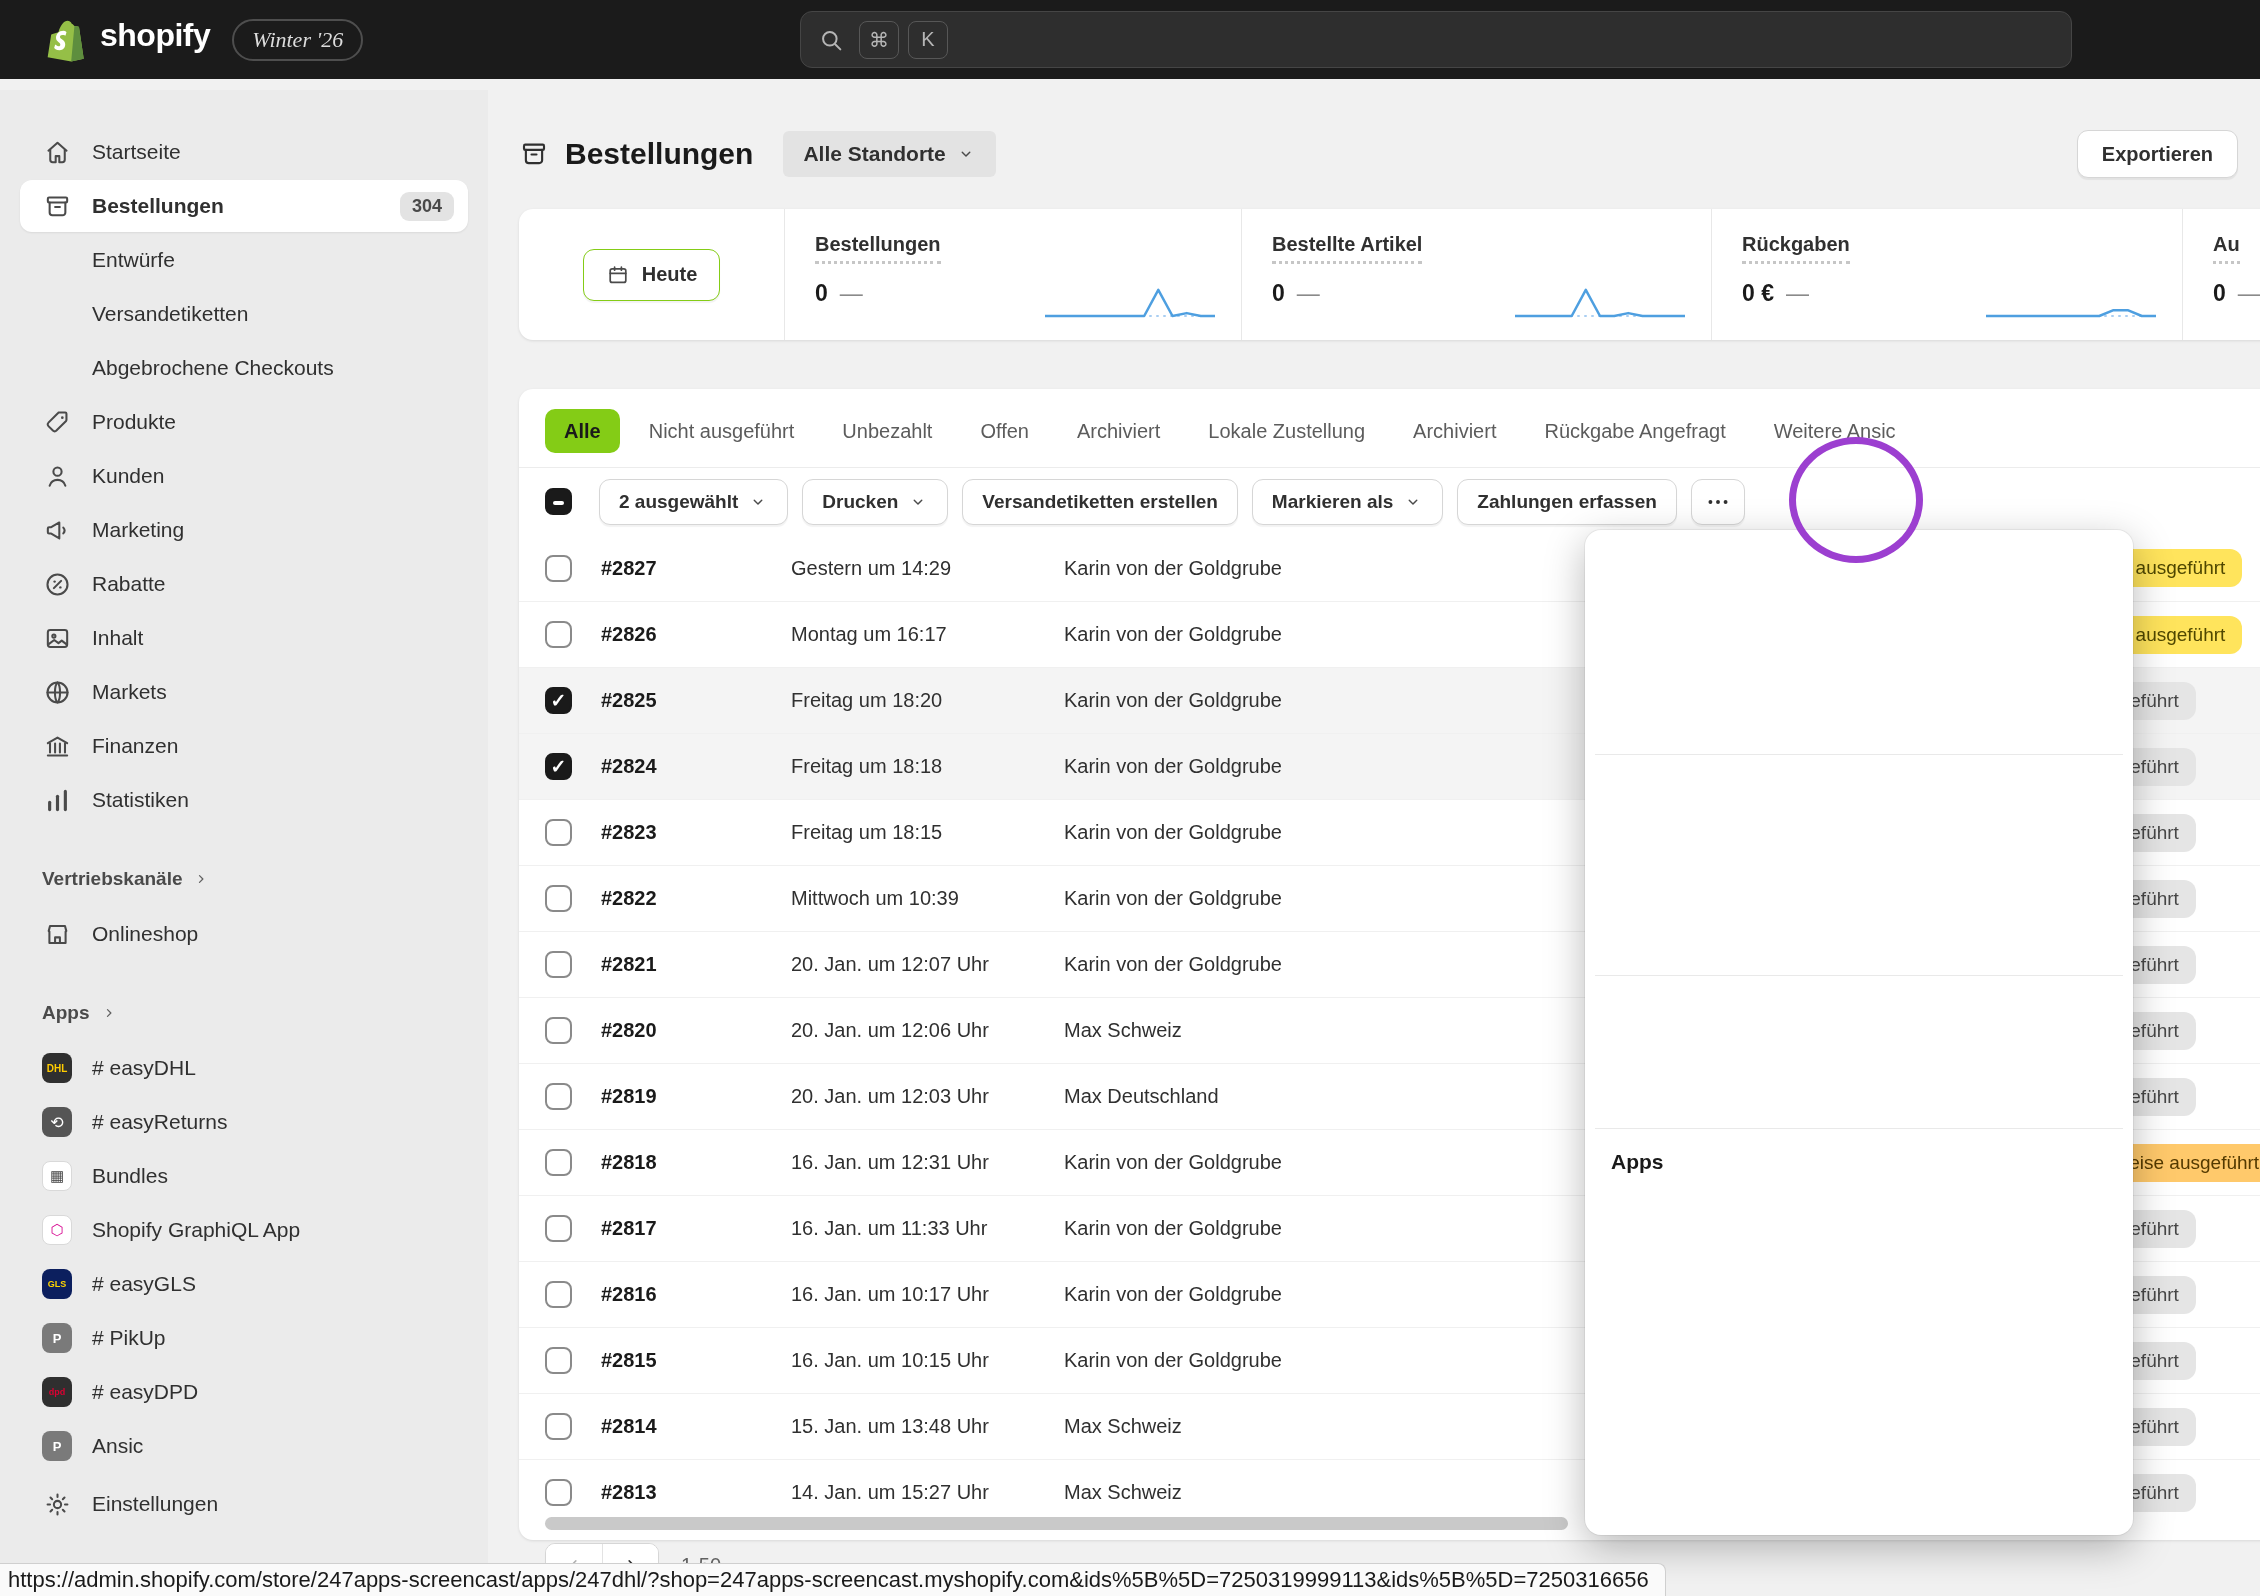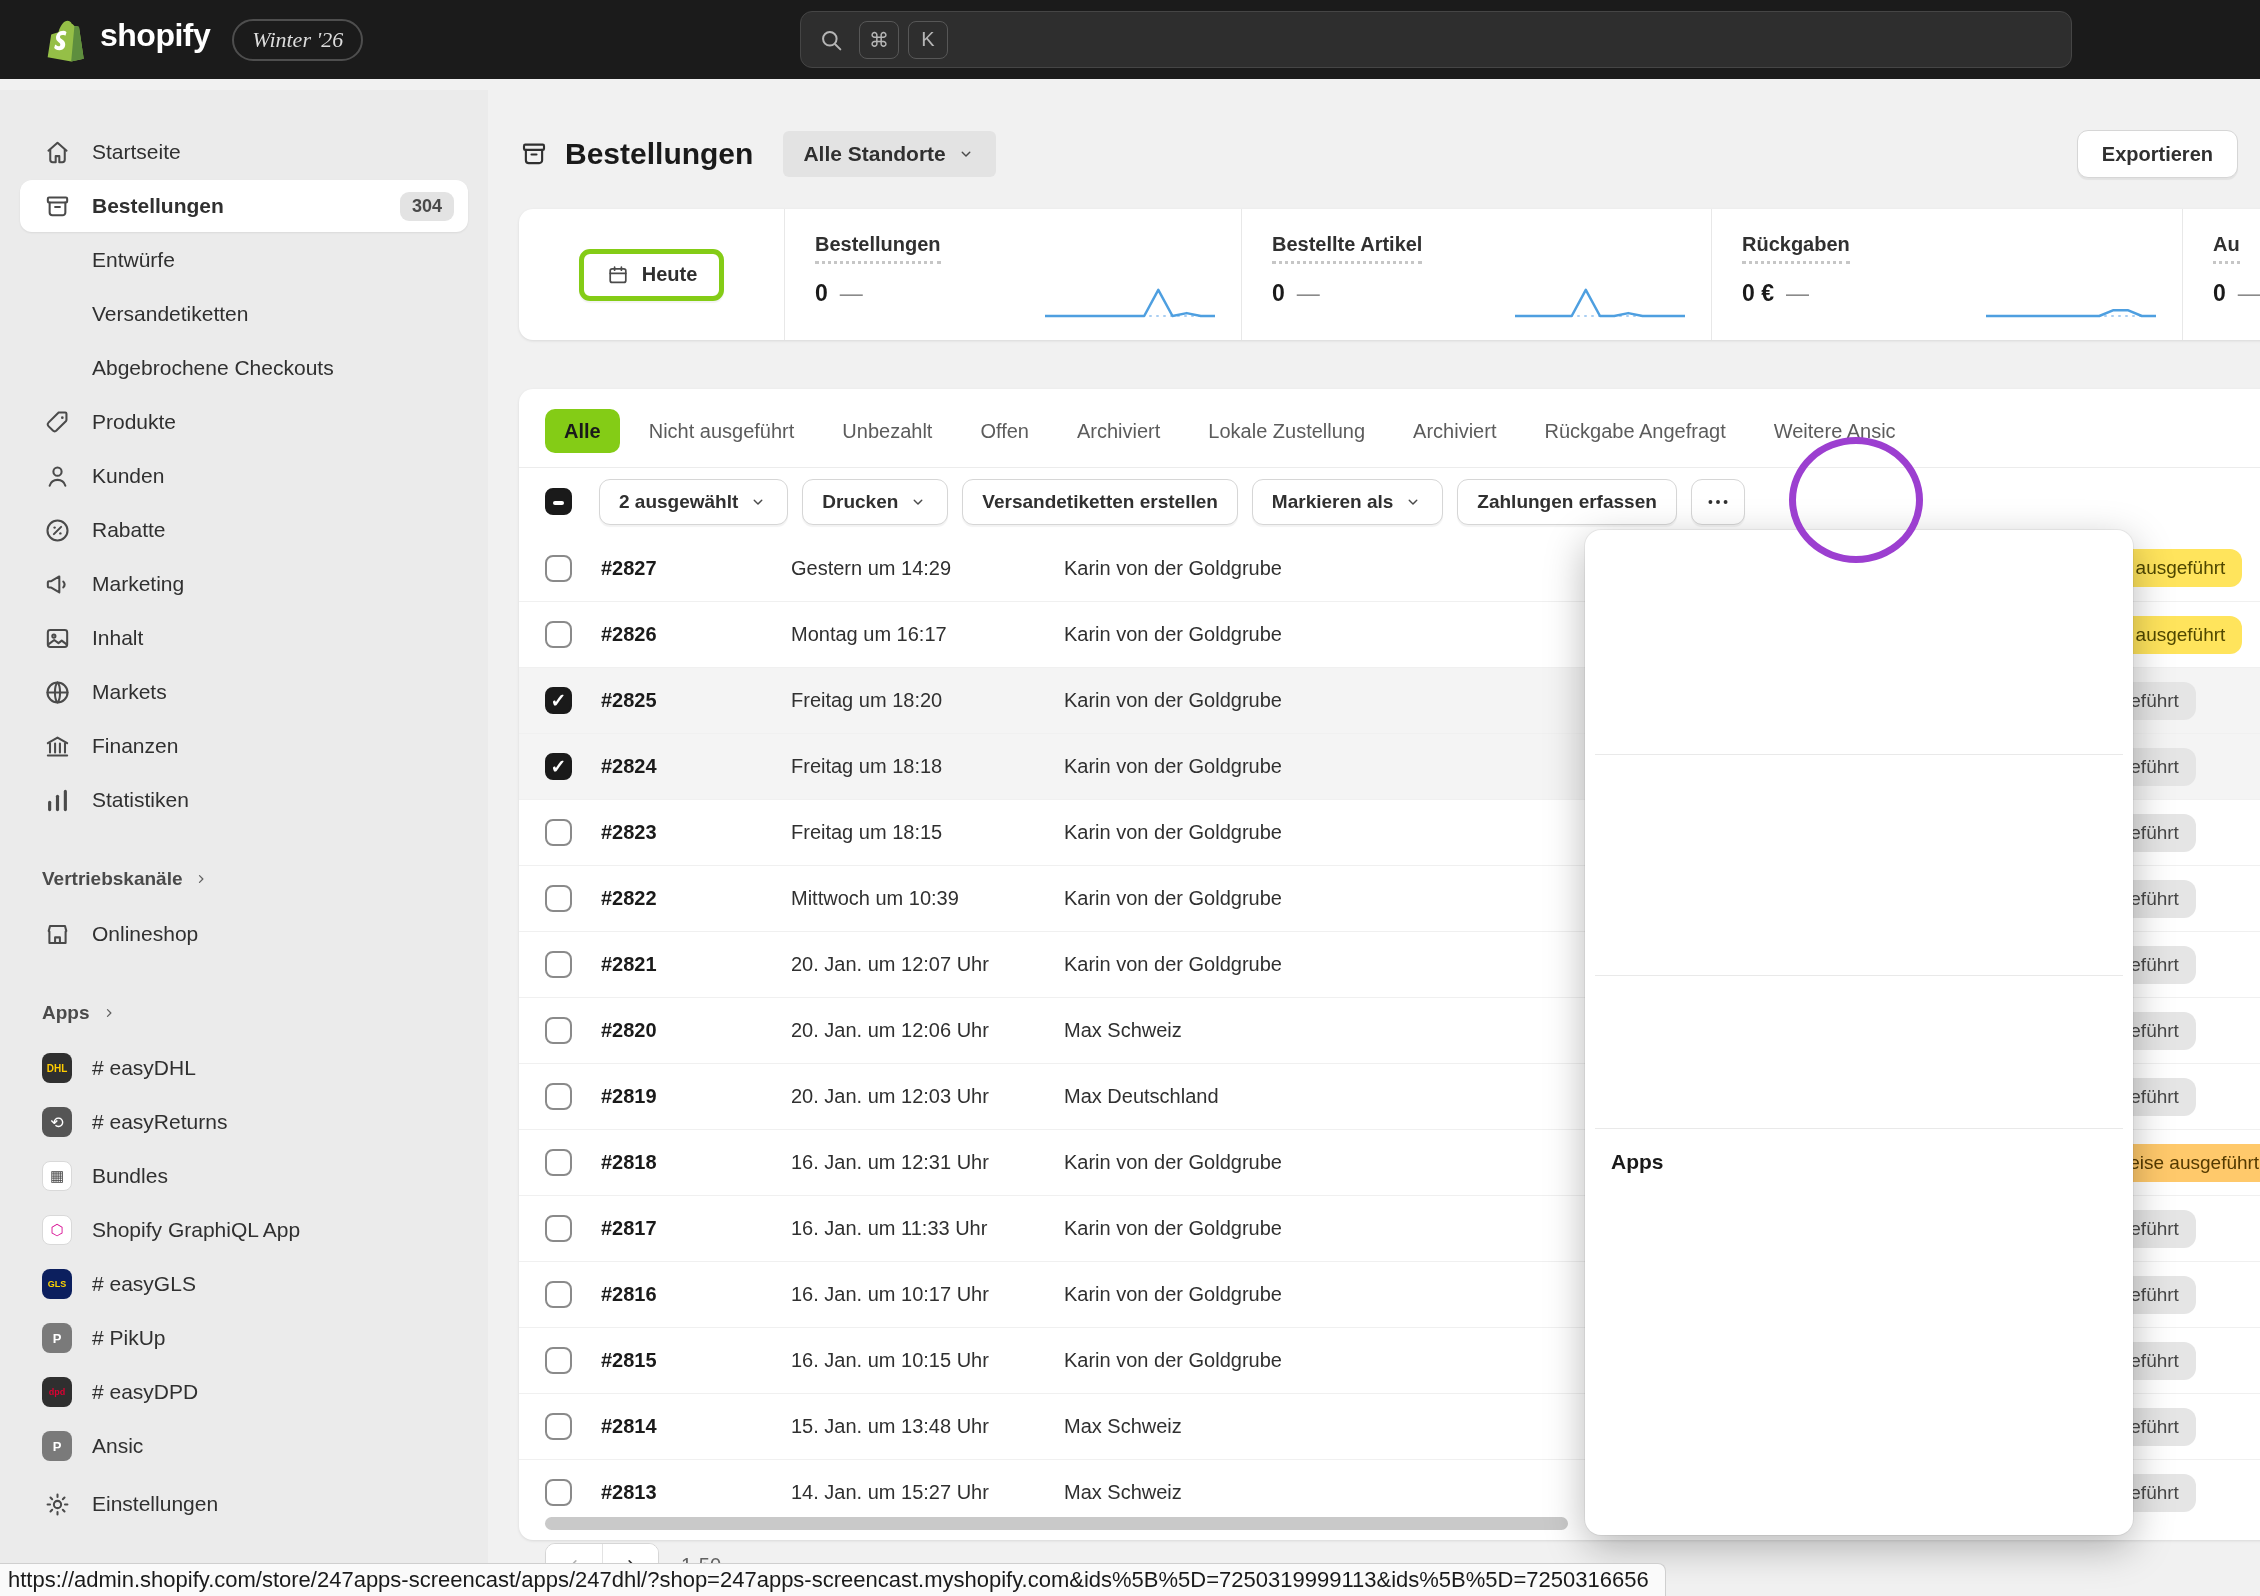--- a/index.html
+++ b/index.html
@@ -43,21 +43,21 @@
   .title-icon svg { width:30px; height:30px; }
   .page-title { font-size:30px; font-weight:700; color:#1a1a1a; margin-left:16px; }
   .loc-pill { margin-left:30px; display:inline-flex; align-items:center; gap:10px; background:#e3e3e3; border-radius:6px; height:46px; padding:0 20px; font-size:21px; font-weight:600; color:#303030; }
   .loc-pill .chev, .btn .chev { width:20px; height:20px; display:inline-flex; color:#4a4a4a; }
   .loc-pill .chev svg, .btn .chev svg { width:20px; height:20px; }
   .export-btn { position:absolute; right:22px; top:11px; height:48px; padding:0 24px; background:#fff; border:1px solid #d6d6d6; border-radius:11px; font-size:20px; font-weight:600; color:#303030; box-shadow:0 2px 1px rgba(0,0,0,.06); display:inline-flex; align-items:center; }
 
   
   .stats { position:absolute; left:31px; top:130px; width:1802px; height:131px; background:#fff; border-radius:14px; box-shadow:0 1px 3px rgba(0,0,0,.1); display:flex; }
   .date-cell { width:266px; display:flex; align-items:center; justify-content:center; border-right:1px solid #e8e8e8; flex:0 0 auto; }
-  .date-btn { display:inline-flex; align-items:center; gap:12px; height:52px; padding:0 22px; border:5px solid #84cc16; border-radius:11px; background:#fff; font-size:20px; font-weight:600; box-shadow:0 2px 1px rgba(0,0,0,.05); color:#303030; }
+  .date-btn { display:inline-flex; align-items:center; gap:12px; height:52px; padding:0 22px; border:1px solid #84cc16; border-radius:11px; background:#fff; font-size:20px; font-weight:600; box-shadow:0 2px 1px rgba(0,0,0,.05); color:#303030; }
   .date-btn .ic { width:24px; height:24px; display:inline-flex; color:#4a4a4a; }
   .date-btn .ic svg { width:24px; height:24px; }
   .metrics-holder { display:contents; }
   .metric { position:relative; border-right:1px solid #e8e8e8; padding:24px 0 0 30px; flex:0 0 auto; }
   .metric:nth-child(1) { width:457px; }
   .metric:nth-child(2) { width:470px; }
   .metric:nth-child(3) { width:471px; }
   .metric:nth-child(4) { width:240px; border-right:none; }
   .m-title { display:inline-block; font-size:20px; font-weight:600; color:#303030; border-bottom:3px dotted #c6c6c6; padding-bottom:5px; }
   .m-value { margin-top:16px; font-size:23px; font-weight:700; display:flex; align-items:center; gap:12px; color:#1a1a1a; }
@@ -202,37 +202,37 @@
               <circle cx="12" cy="8" r="3.4"></circle>
               <path d="M5.5 19.6a6.8 6.8 0 0 1 13 0"></path>
             </svg>
           </span>
         <span class="lbl">Kunden</span>
 
       </a>
         <a class="side-item">
         <span class="ic">
             <svg viewBox="0 0 24 24" fill="none" stroke="currentColor" stroke-width="1.7" stroke-linecap="round" stroke-linejoin="round">
+              <path d="M4 10.3v3.2a1 1 0 0 0 1 1h1.8l6.7 4V5.3l-6.7 4H5a1 1 0 0 0-1 1z"></path>
+              <path d="M16.8 9.6a3.6 3.6 0 0 1 0 4.8"></path>
+            </svg>
+          </span>
+        <span class="lbl">Marketing</span>
+
+      </a>
+        <a class="side-item">
+        <span class="ic">
+            <svg viewBox="0 0 24 24" fill="none" stroke="currentColor" stroke-width="1.7" stroke-linecap="round" stroke-linejoin="round">
               <circle cx="12" cy="12" r="8.3"></circle>
               <path d="M9 15l6-6"></path>
               <circle cx="9.6" cy="9.6" r="1" fill="currentColor" stroke="none"></circle>
               <circle cx="14.4" cy="14.4" r="1" fill="currentColor" stroke="none"></circle>
             </svg>
           </span>
         <span class="lbl">Rabatte</span>
-
-      </a>
-        <a class="side-item">
-        <span class="ic">
-            <svg viewBox="0 0 24 24" fill="none" stroke="currentColor" stroke-width="1.7" stroke-linecap="round" stroke-linejoin="round">
-              <path d="M4 10.3v3.2a1 1 0 0 0 1 1h1.8l6.7 4V5.3l-6.7 4H5a1 1 0 0 0-1 1z"></path>
-              <path d="M16.8 9.6a3.6 3.6 0 0 1 0 4.8"></path>
-            </svg>
-          </span>
-        <span class="lbl">Marketing</span>
 
       </a>
         <a class="side-item">
         <span class="ic">
             <svg viewBox="0 0 24 24" fill="none" stroke="currentColor" stroke-width="1.7" stroke-linecap="round" stroke-linejoin="round">
               <rect x="4" y="5" width="16" height="14" rx="2"></rect>
               <circle cx="9" cy="10" r="1.3"></circle>
               <path d="M5 16.5l4.3-3.3 3.5 2.6 2.7-2 3.5 2.7"></path>
             </svg>
           </span>

